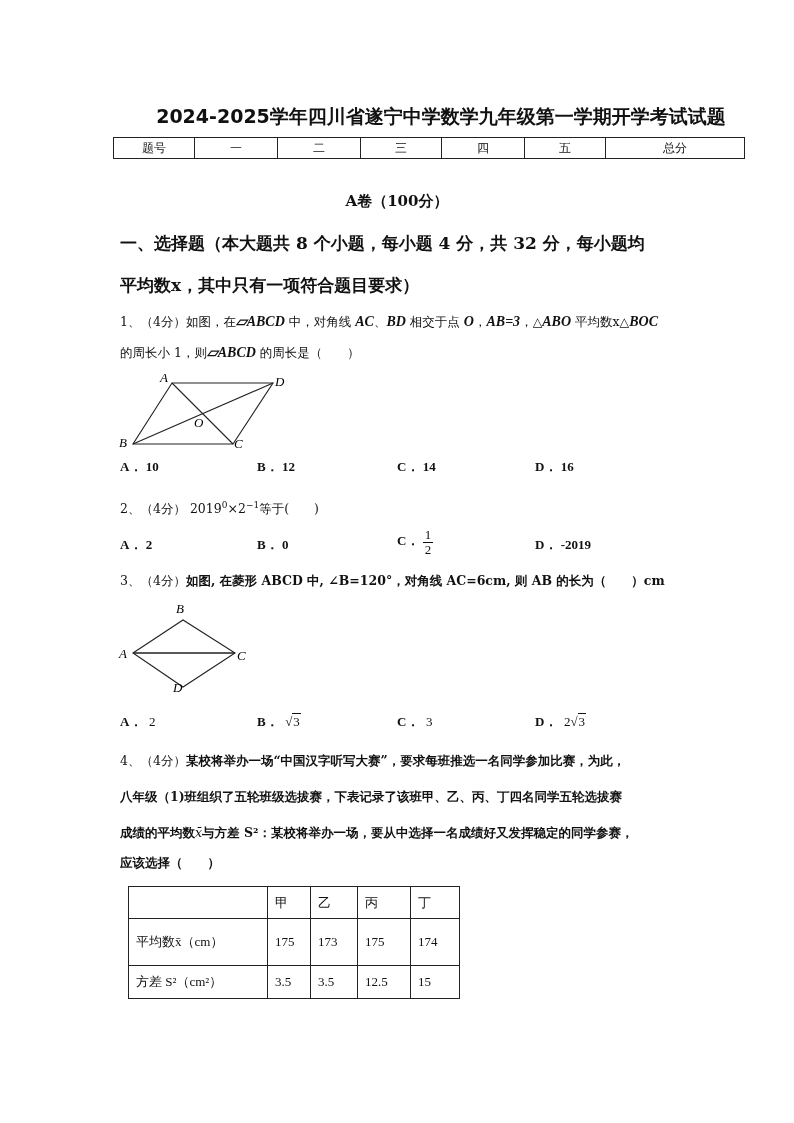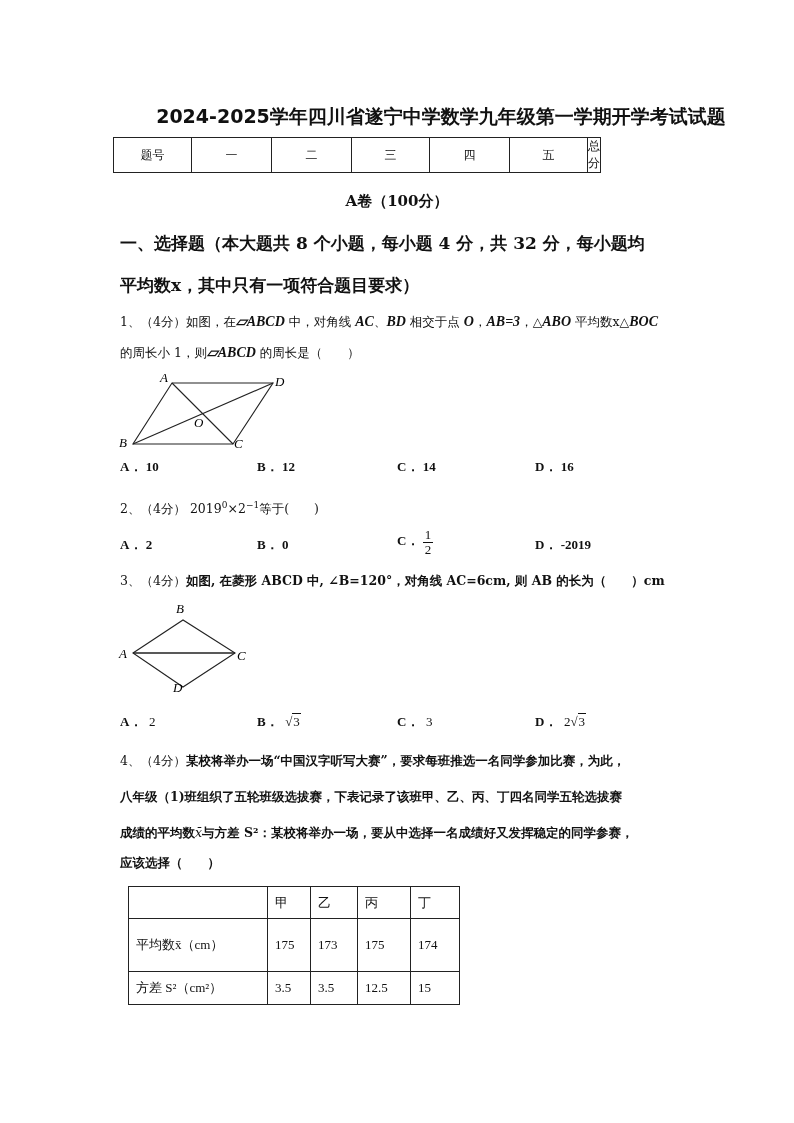--- a/index.html
+++ b/index.html
@@ -2,21 +2,21 @@
 <html><head>
 <meta charset="utf-8">
 <style>
   html, body { margin: 0; padding: 0; background: #ffffff; }
   body { width: 794px; height: 1123px; position: relative; overflow: hidden;
          font-family: "DejaVu Serif", "Liberation Serif", serif; color: #111; }
   .abs { position: absolute; }
   .title { left: 4px; width: 794px; top: 104px; text-align: center;
            font-family: "DejaVu Sans", "Liberation Sans", sans-serif; font-weight: bold;
            font-size: 19px; letter-spacing: 0px; margin-left: 40px; }
-  table.score { position: absolute; left: 113px; top: 137px; width: 488px; border-collapse: collapse;
+  table.score { position: absolute; left: 113px; top: 137px; width: 632px; border-collapse: collapse;
                 font-family: "DejaVu Sans", sans-serif; font-size: 12px; }
   table.score td { border: 1px solid #222; height: 20px; text-align: center; padding: 0; }
   .section-a { left: 0; width: 794px; top: 192px; text-align: center; font-weight: bold; font-size: 15px; }
   .section-h { left: 120px; width: 560px; font-weight: bold; font-size: 17px; line-height: 36px; }
   .q { left: 120px; width: 565px; font-size: 12.5px; line-height: 30px; }
   .q i { font-weight: bold; font-style: italic; font-family: "Liberation Serif", serif; font-size: 14px; }
   .opts { left: 120px; width: 500px; font-size: 13px; font-weight: bold; font-family: "Liberation Serif", serif; }
   .opt { position: absolute; white-space: nowrap; }
   .opt .v { font-weight: normal; }
   svg text { font-family: "Liberation Serif", serif; font-style: italic; font-size: 13px; }
@@ -123,21 +123,21 @@
 
 <table class="data">
   <tbody>
       <tr style="height:32px">
     <td style="width:124px"></td>
     <td style="width:28px">甲</td>
     <td style="width:32px">乙</td>
     <td style="width:38px">丙</td>
     <td style="width:34px">丁</td>
   </tr>
-  <tr style="height:53px">
+  <tr style="height:47px">
     <td>平均数x̄（cm）</td>
     <td>175</td>
     <td>173</td>
     <td>175</td>
     <td>174</td>
   </tr>
   <tr style="height:33px">
     <td>方差 S²（cm²）</td>
     <td>3.5</td>
     <td>3.5</td>

